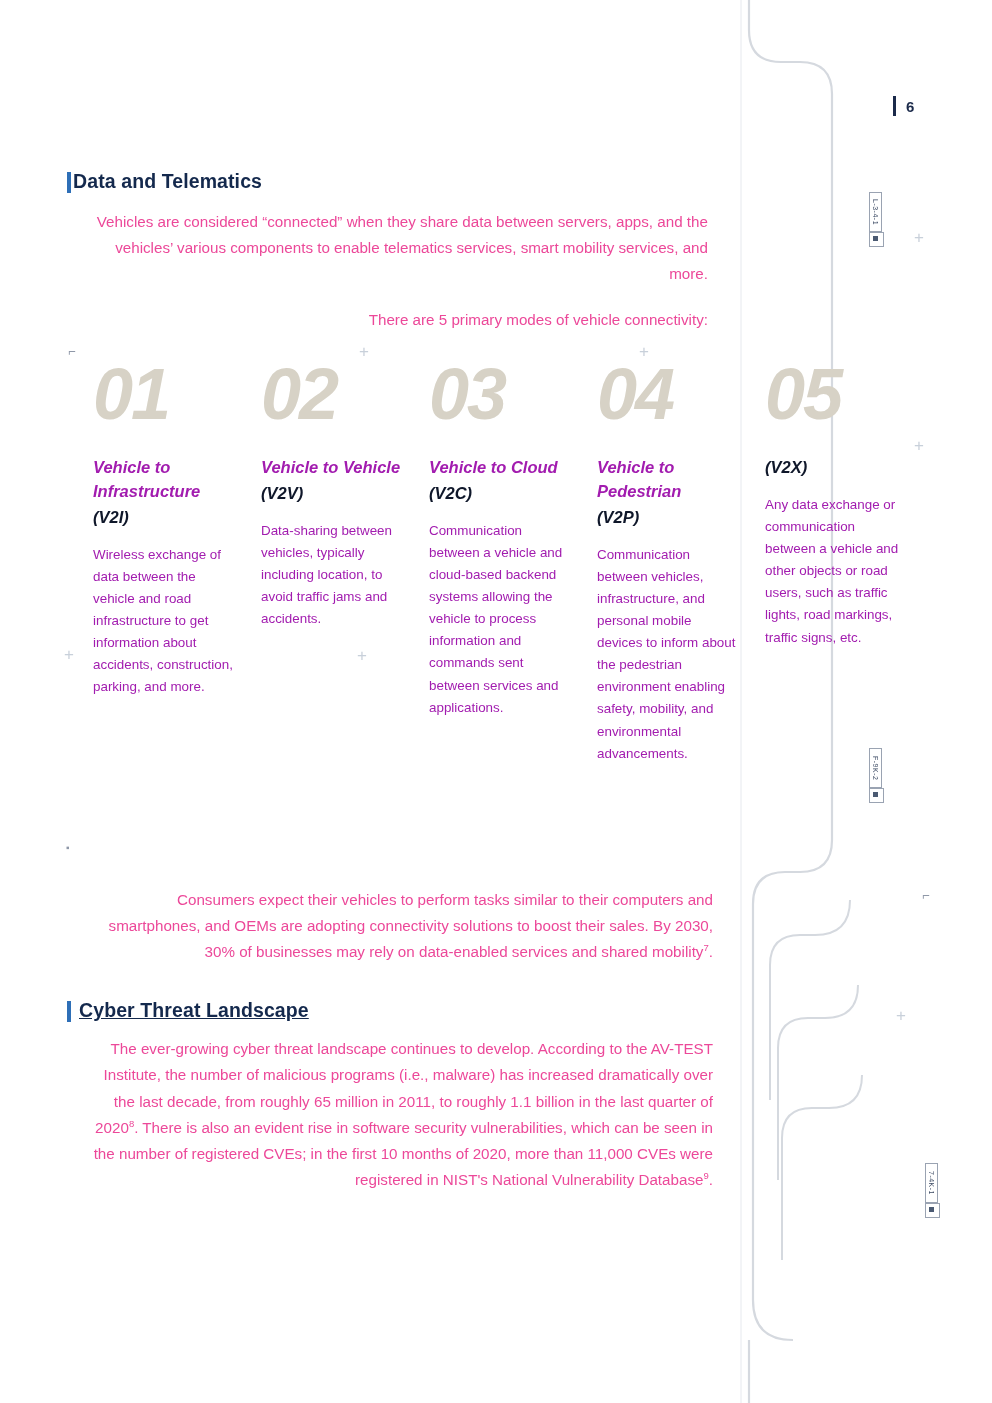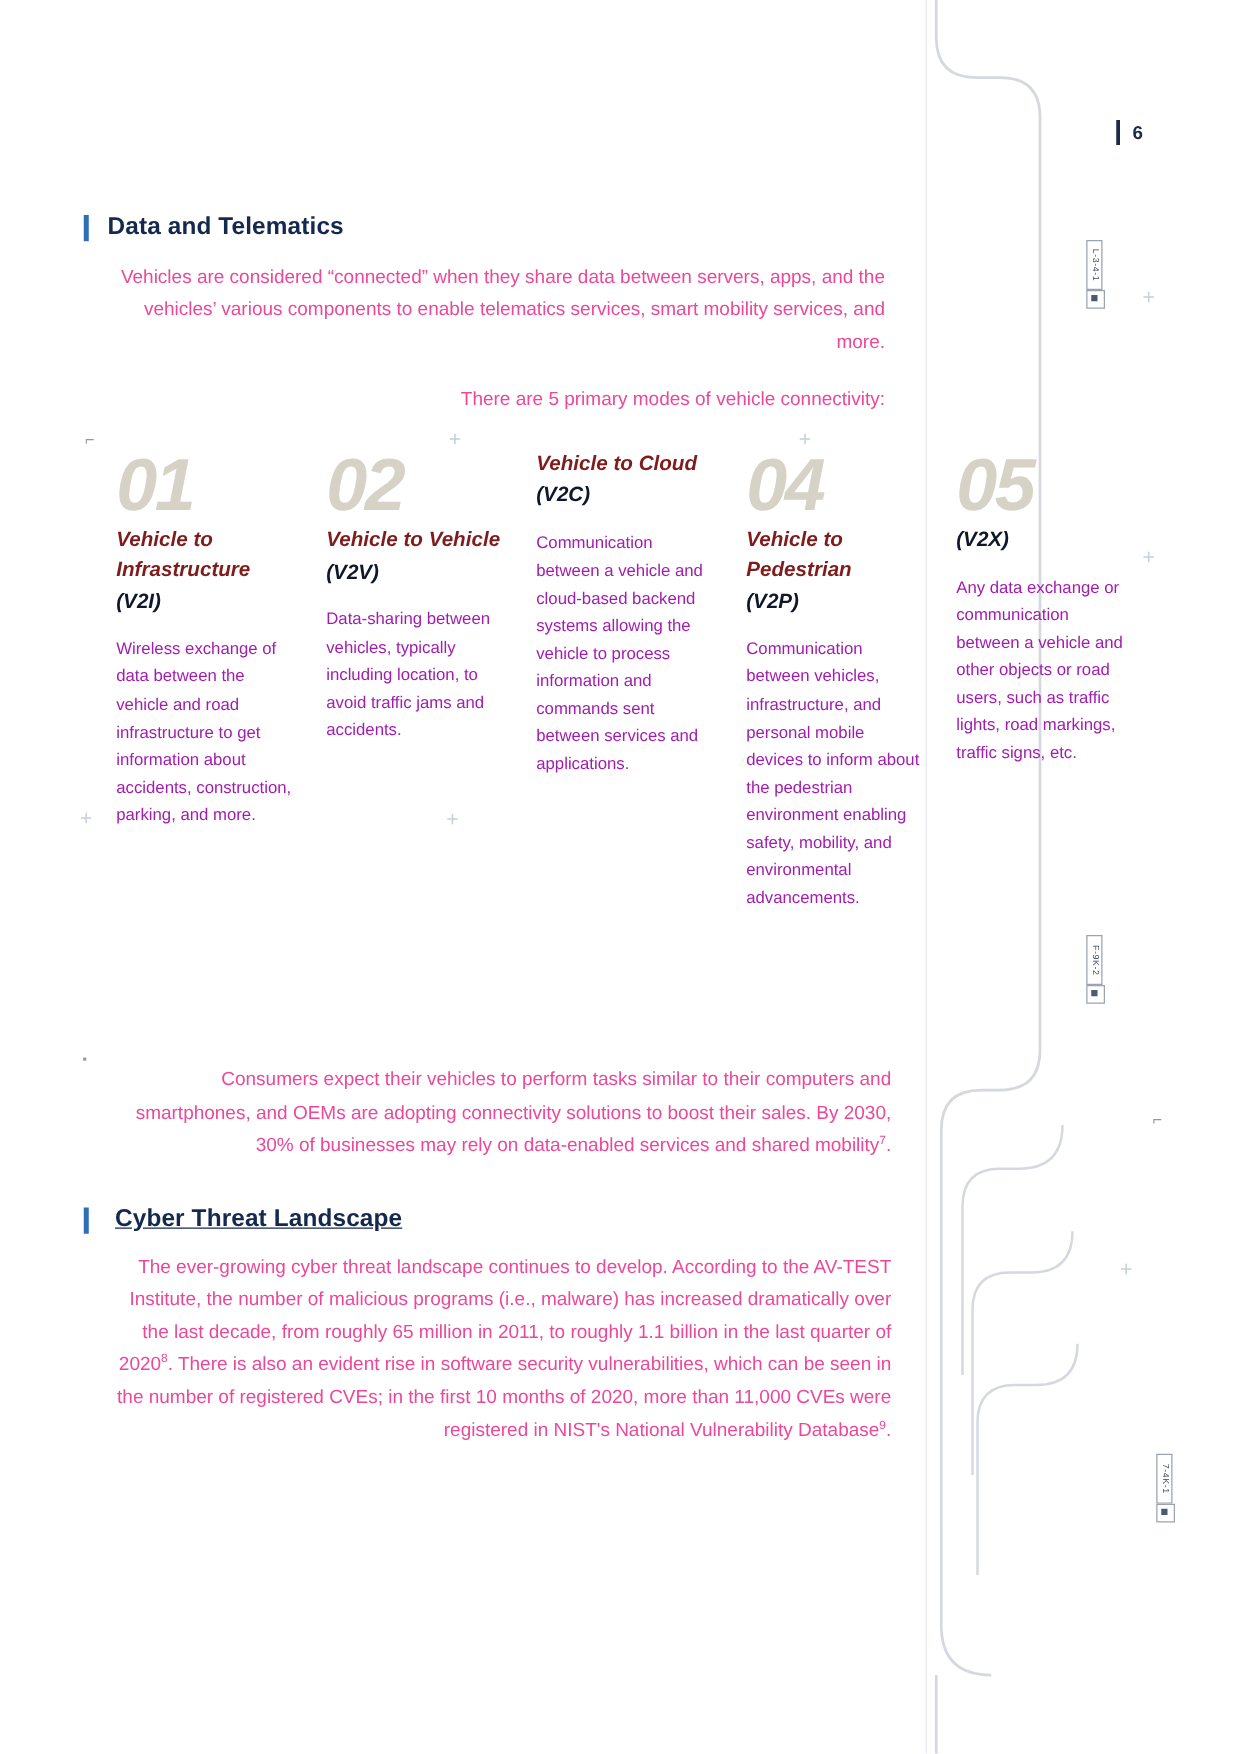--- a/index.html
+++ b/index.html
@@ -49,21 +49,21 @@
   .content {
     position: absolute;
     left: 67px;
     top: 170px;
     width: 870px;
   }
 
   .h2-row {
     display: flex;
     align-items: flex-end;
-    gap: 15px;
+    gap: 2px;
     margin-bottom: 16px;
   }
   .h2-row .accent {
     width: 4px;
     height: 21px;
     background: #2e6fb7;
     display: block;
     flex: none;
   }
   .h2 {
@@ -86,33 +86,33 @@
   
   .cards {
     display: flex;
     margin-top: 26px;
     padding-left: 26px;
     gap: 0;
   }
   .card { width: 168px; padding-right: 0; }
   .card + .card { margin-left: 0; }
   .card-num {
-    font-size: 59px;
+    font-size: 72px;
     font-weight: bold;
     font-style: italic;
     color: #d7d2c6;
     line-height: 0.95;
     letter-spacing: -2px;
-    margin-bottom: 5px;
+    margin-bottom: 28px;
   }
   .card-title {
     font-size: 16.5px;
     font-weight: bold;
     font-style: italic;
-    color: #7f1d1d;
+    color: #a21caf;
     line-height: 1.45;
     margin-bottom: 2px;
     width: 150px;
   }
   .card-abbr {
     font-size: 16.5px;
     font-weight: bold;
     font-style: italic;
     color: #0f172a;
     line-height: 1.45;
@@ -240,20 +240,21 @@
     </div>
 
     <div class="card">
       <div class="card-num">02</div>
       <div class="card-title">Vehicle to Vehicle</div>
       <div class="card-abbr">(V2V)</div>
       <div class="card-desc">Data-sharing between vehicles, typically including location, to avoid traffic jams and accidents.</div>
     </div>
 
     <div class="card">
+      <div class="card-num">03</div>
       <div class="card-title">Vehicle to Cloud</div>
       <div class="card-abbr">(V2C)</div>
       <div class="card-desc">Communication between a vehicle and cloud-based backend systems allowing the vehicle to process information and commands sent between services and applications.</div>
     </div>
 
     <div class="card">
       <div class="card-num">04</div>
       <div class="card-title">Vehicle to Pedestrian</div>
       <div class="card-abbr">(V2P)</div>
       <div class="card-desc">Communication between vehicles, infrastructure, and personal mobile devices to inform about the pedestrian environment enabling safety, mobility, and environmental advancements.</div>

